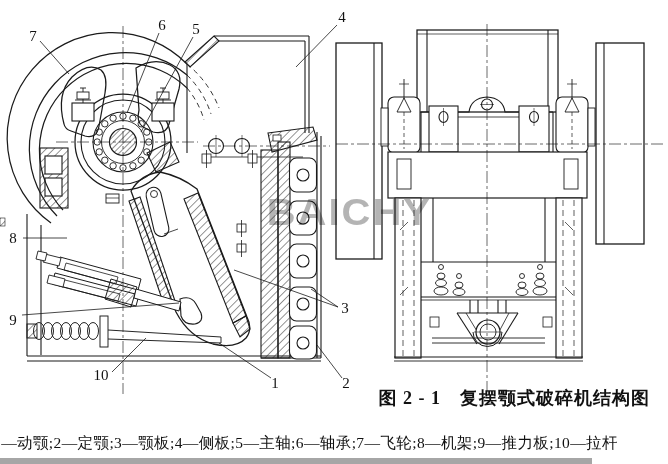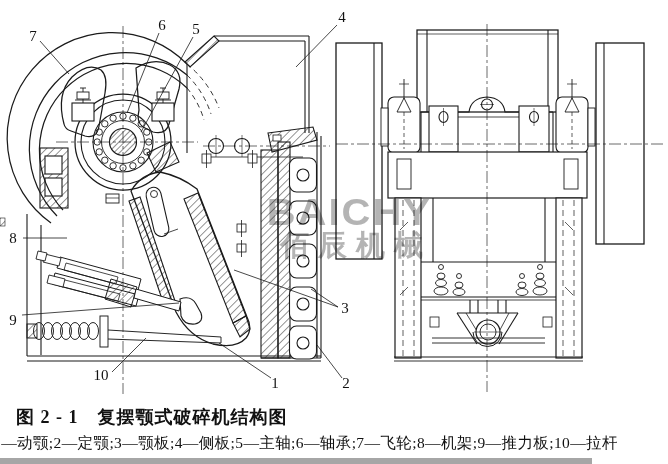--- a/index.html
+++ b/index.html
@@ -18,42 +18,40 @@
     font-family:"Liberation Sans","DejaVu Sans",sans-serif;
     font-weight:bold; font-size:40px; line-height:36px; letter-spacing:2px;
     transform:scaleY(0.92);
   }
   .watermark .brand-cn{
     font-family:"Liberation Sans","DejaVu Sans",sans-serif;
     font-weight:bold; font-size:29px; line-height:30px; letter-spacing:9px;
     margin-left:6px;
   }
   .caption{
-    position:absolute; left:0; top:405px; width:650px; z-index:3;
-    text-align:left; font-size:18px; font-weight:bold; color:#111;
+    position:absolute; left:0; top:386px; width:650px; z-index:3;
+    text-align:right; font-size:18px; font-weight:bold; color:#111;
     letter-spacing:1px;
-    padding-left:16px;
   }
   .legend{
     position:absolute; left:-7px; top:433px; z-index:3;
     white-space:nowrap; font-size:15.5px; color:#111; letter-spacing:0.4px;
   }
   .scan-edge{
     position:absolute; left:0; top:458px; width:592px; height:6px;
     background:#a6a6a6; z-index:0;
   }
 </style>
 </head>
 <body>
 
 <div class="page">
 
   <div class="watermark">
     <div class="brand">BAICHY</div>
-    <div class="brand-cn">佰辰机械</div>
   </div>
 
   <svg class="drawing" width="668" height="400" viewBox="0 0 668 400">
     <defs>
       <pattern id="h1" width="5.5" height="5.5" patternUnits="userSpaceOnUse" patternTransform="rotate(45)">
         <line x1="0" y1="0" x2="0" y2="5.5" stroke="#2a2a2a" stroke-width="1"></line>
       </pattern>
       <pattern id="hd" width="4" height="4" patternUnits="userSpaceOnUse" patternTransform="rotate(45)">
         <line x1="0" y1="0" x2="0" y2="4" stroke="#222" stroke-width="1"></line>
       </pattern>

